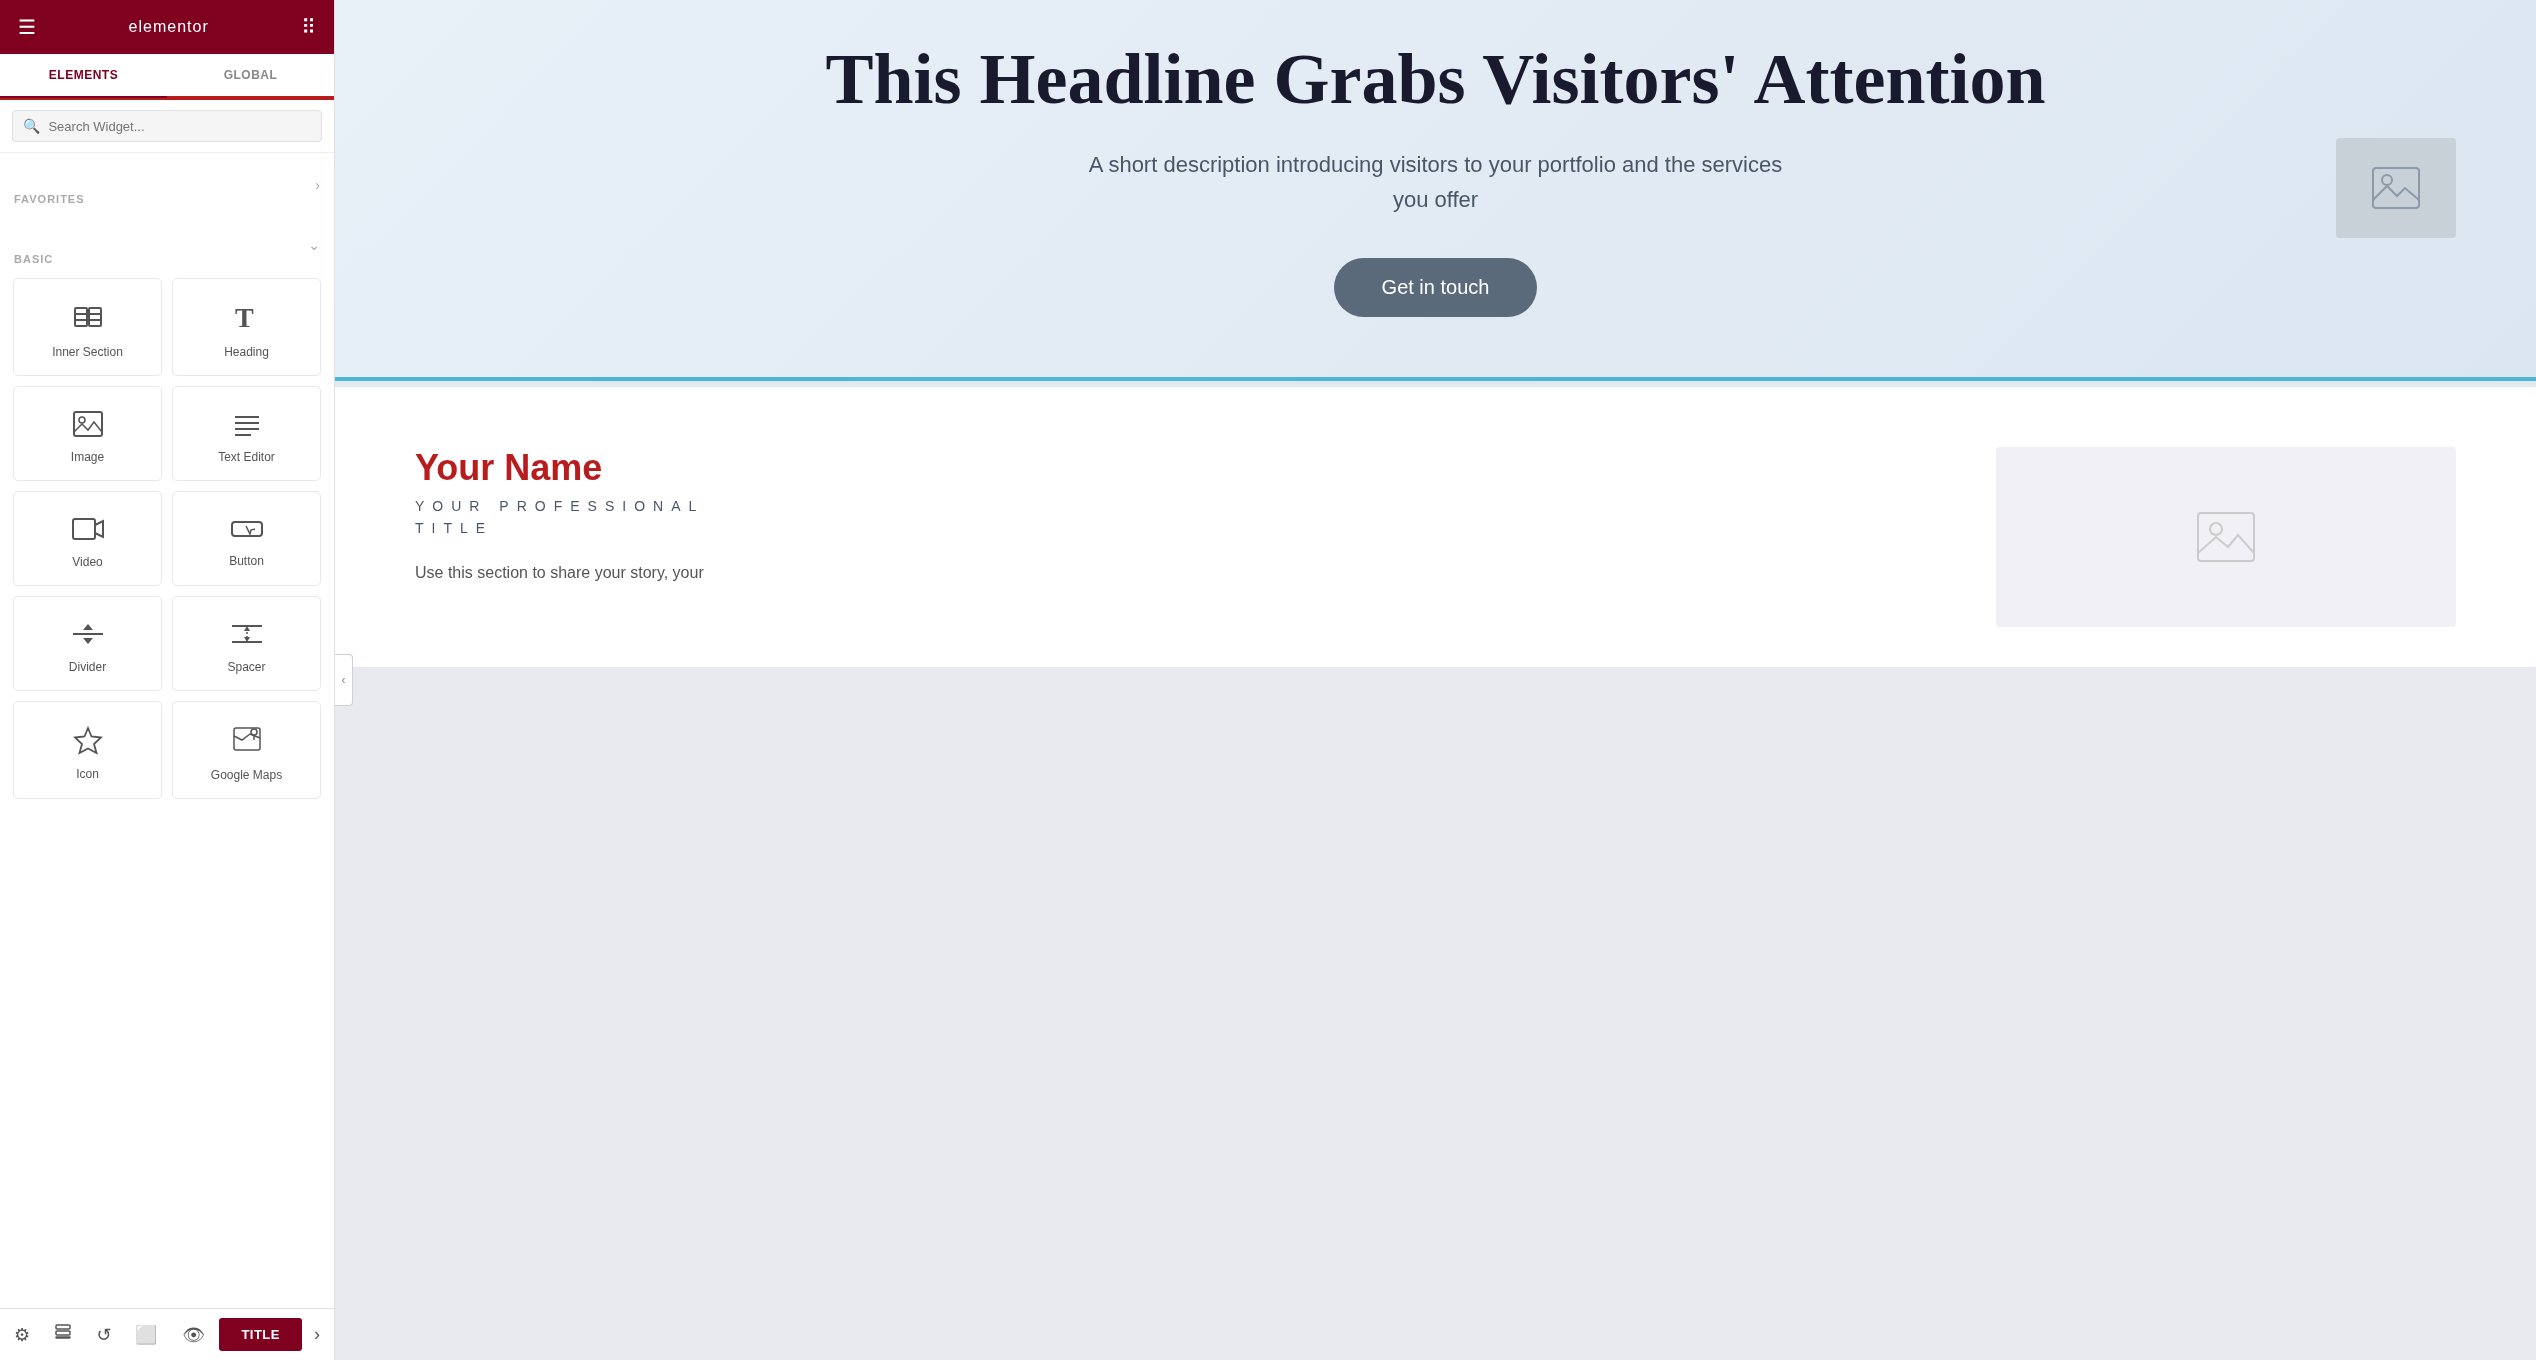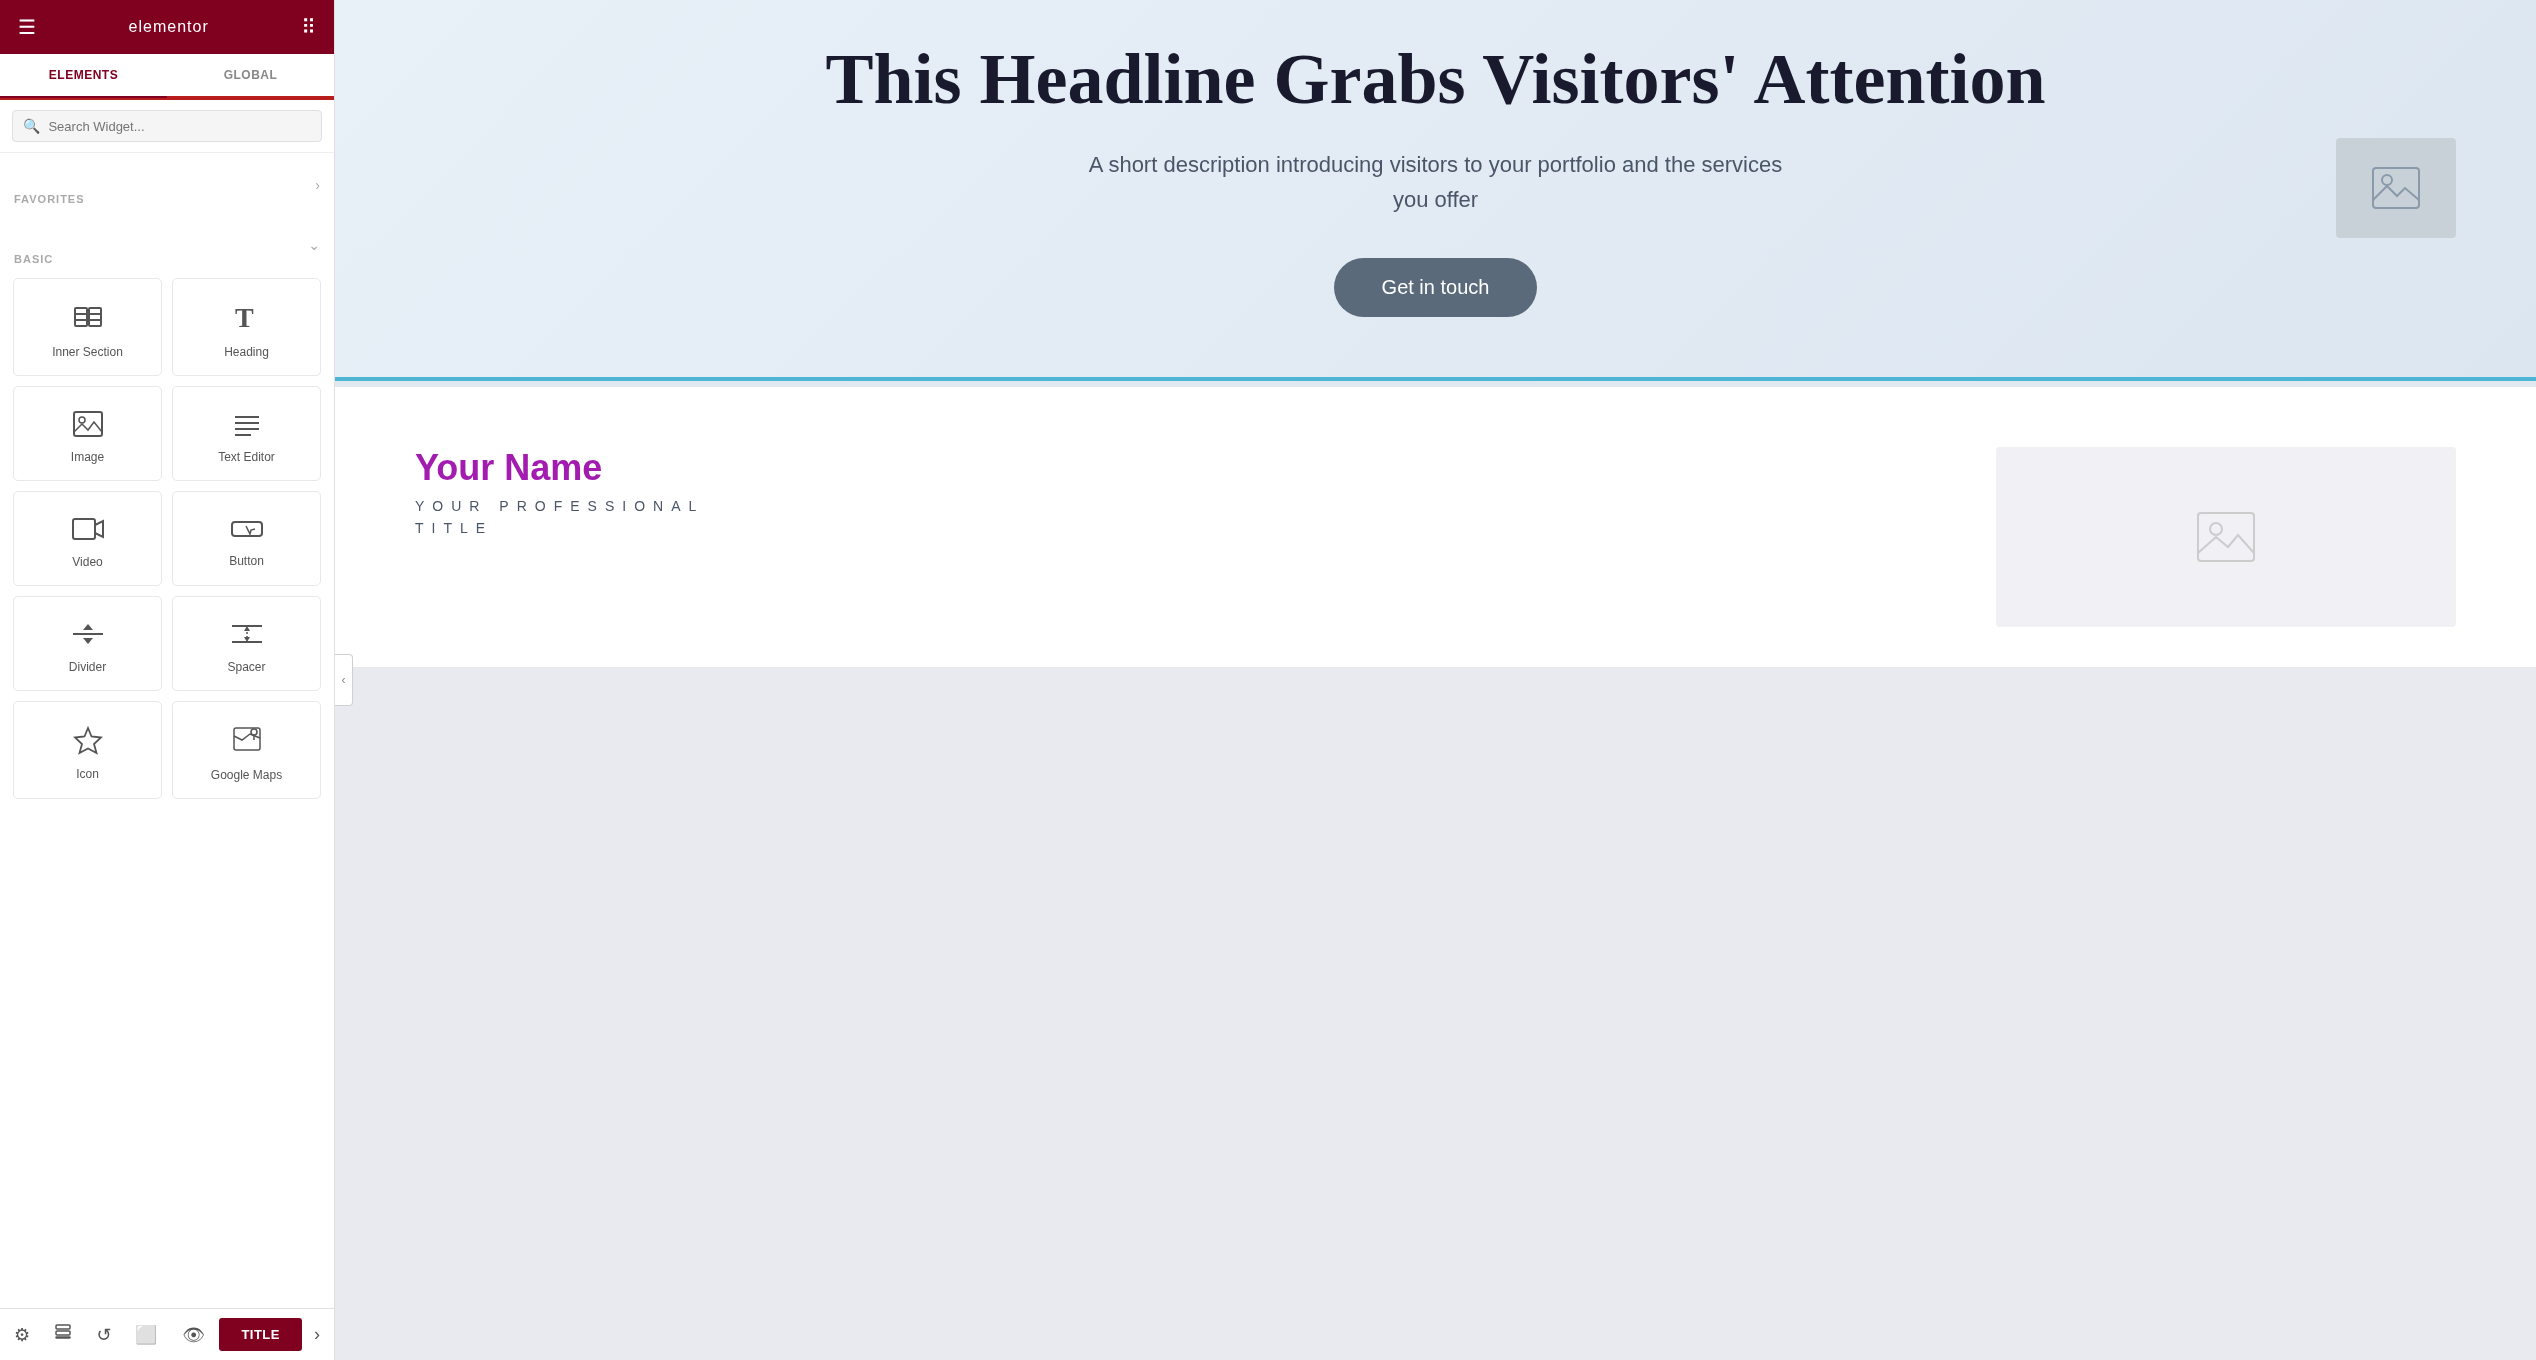--- a/index.html
+++ b/index.html
@@ -238,21 +238,21 @@
       background: #fff;
       padding: 60px 80px 40px 80px;
       display: flex;
       gap: 60px;
       align-items: flex-start;
     }
     .about-text { flex: 1; }
     .about-name {
       font-size: 36px;
       font-weight: 700;
-      color: #a21caf;
+      color: #b91c1c;
       margin-bottom: 6px;
     }
     .about-title {
       font-size: 14px;
       color: #4a5568;
       letter-spacing: 8px;
       text-transform: uppercase;
       margin-bottom: 20px;
       line-height: 1.6;
     }
@@ -460,20 +460,21 @@
       </svg>
     </div>
   </div>
 
   <div class="section-divider"></div>
 
   <div class="about-section">
     <div class="about-text">
       <div class="about-name">Your Name</div>
       <div class="about-title">YOUR PROFESSIONAL<br>TITLE</div>
+      <div class="about-desc">Use this section to share your story, your</div>
     </div>
     <div class="about-image-placeholder">
       <svg width="60" height="52" viewBox="0 0 60 52" fill="none" xmlns="http://www.w3.org/2000/svg">
         <rect x="2" y="2" width="56" height="48" rx="3" stroke="#ccc" stroke-width="2" fill="none"></rect>
         <circle cx="20" cy="18" r="6" stroke="#ccc" stroke-width="2" fill="none"></circle>
         <polyline points="2,42 20,26 32,36 42,24 58,42" stroke="#ccc" stroke-width="2" fill="none"></polyline>
       </svg>
     </div>
   </div>
 

